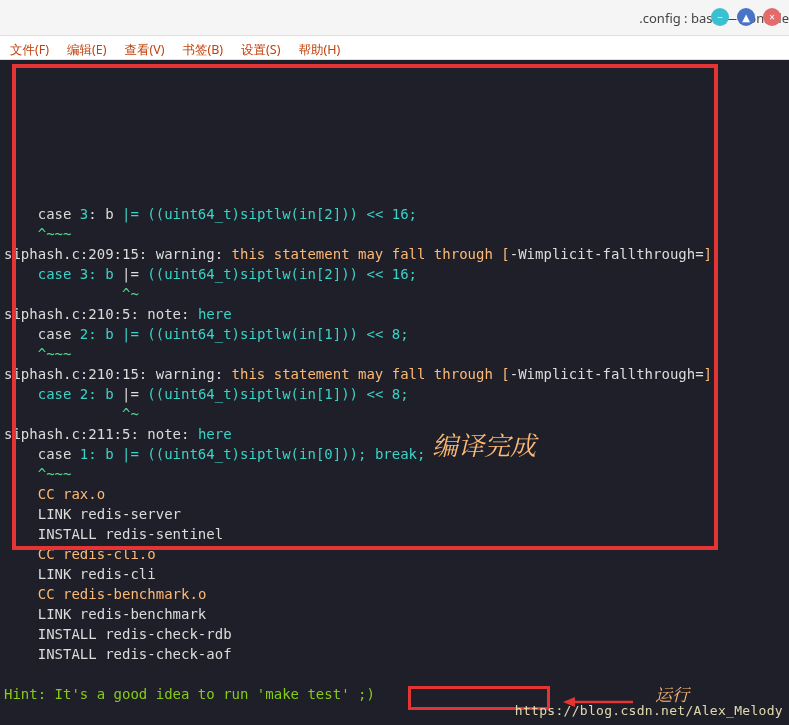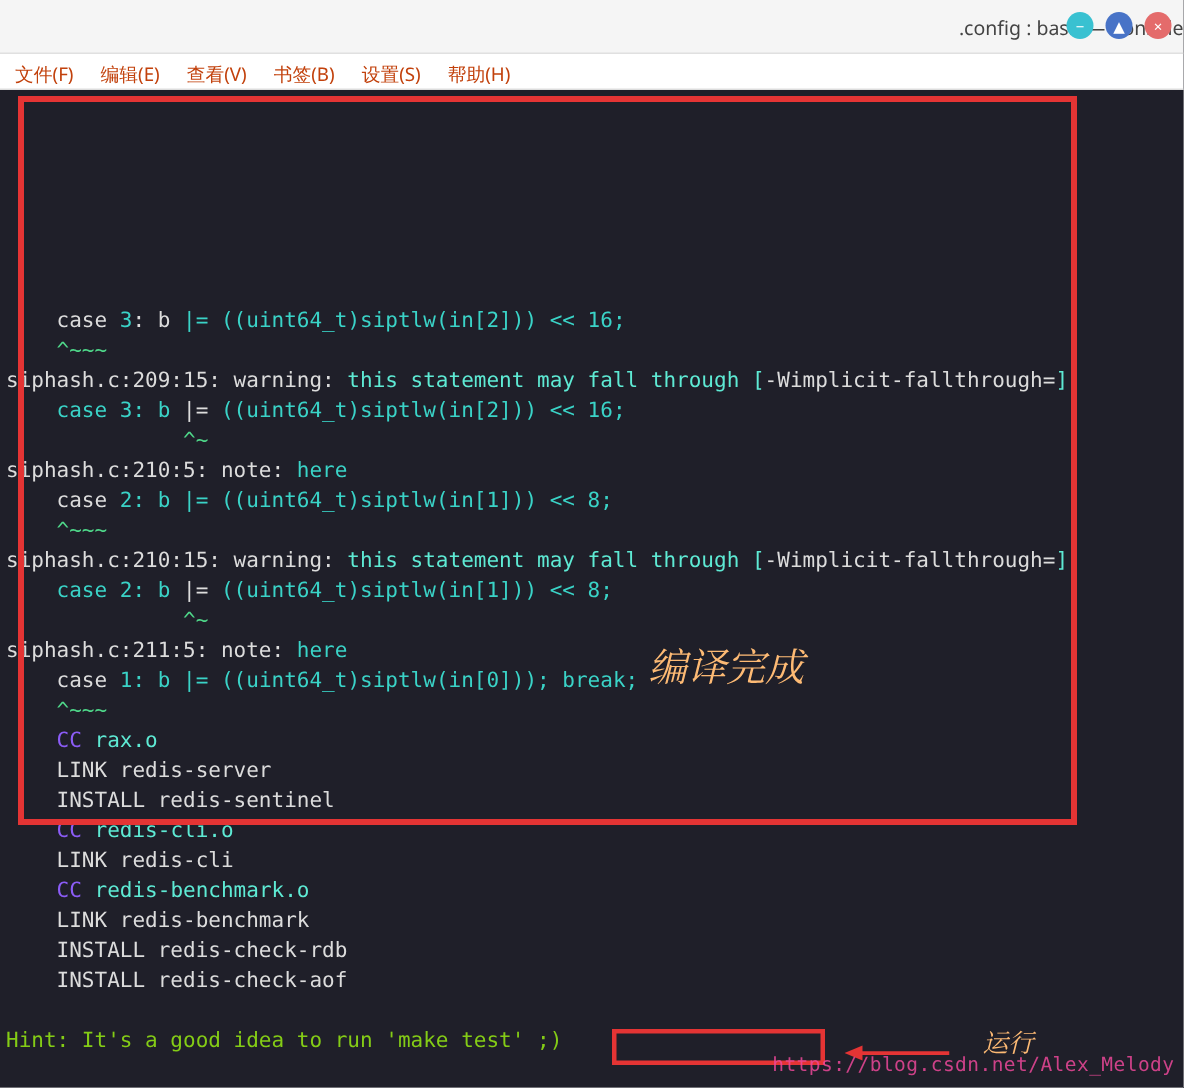--- a/index.html
+++ b/index.html
@@ -27,22 +27,22 @@
   }
 
   
   .terminal {
     background:#1f1f29; color:#d6d6d6; width:789px; height:665px;
     font-size:14px; line-height:20px; white-space:pre; padding: 4px 0 2px 4px;
     letter-spacing:0; position:relative; overflow:hidden;
   }
   .line { height:20px; }
   .cyan   { color:#3ad3c7; }
-  .magenta{ color:#5eead4; }
-  .blue   { color:#8b5cf6; }
+  .magenta{ color:#fdba74; }
+  .blue   { color:#fdba74; }
   .white  { color:#dcdcdc; }
   .yellow { color:#84cc16; }
   .caret  { color:#4fd88a; }
 
   
   .red-box1 {
     position:absolute; left:12px; top:4px; width:706px; height:486px;
     border:4px solid #e43434; pointer-events:none;
   }
   .red-box2 {
@@ -52,21 +52,21 @@
   .anno {
     position:absolute; font-family:"SimSun","Noto Serif CJK SC",serif;
     color:#fdba74; pointer-events:none;
   }
   .anno1 { left:432px; top:374px; font-size:26px; font-style:italic; }
   .anno2 { left:655px; top:624px; font-size:17px; font-style:italic; }
   .arrow {
     position:absolute; left:563px; top:635px; width:70px; height:14px; pointer-events:none;
   }
   .watermark {
-    position:absolute; right:6px; bottom:4px; color:#ec4899; font-size:13px;
+    position:absolute; right:6px; bottom:4px; color:#fef9c3; font-size:13px;
     font-family:"DejaVu Sans Mono",monospace; letter-spacing:0.3px; opacity:.85;
   }
 
 </style>
 </head>
 <body>
 
 <div class="titlebar">
   <span>.config : bash — Konsole</span>
   <div class="win-controls">

